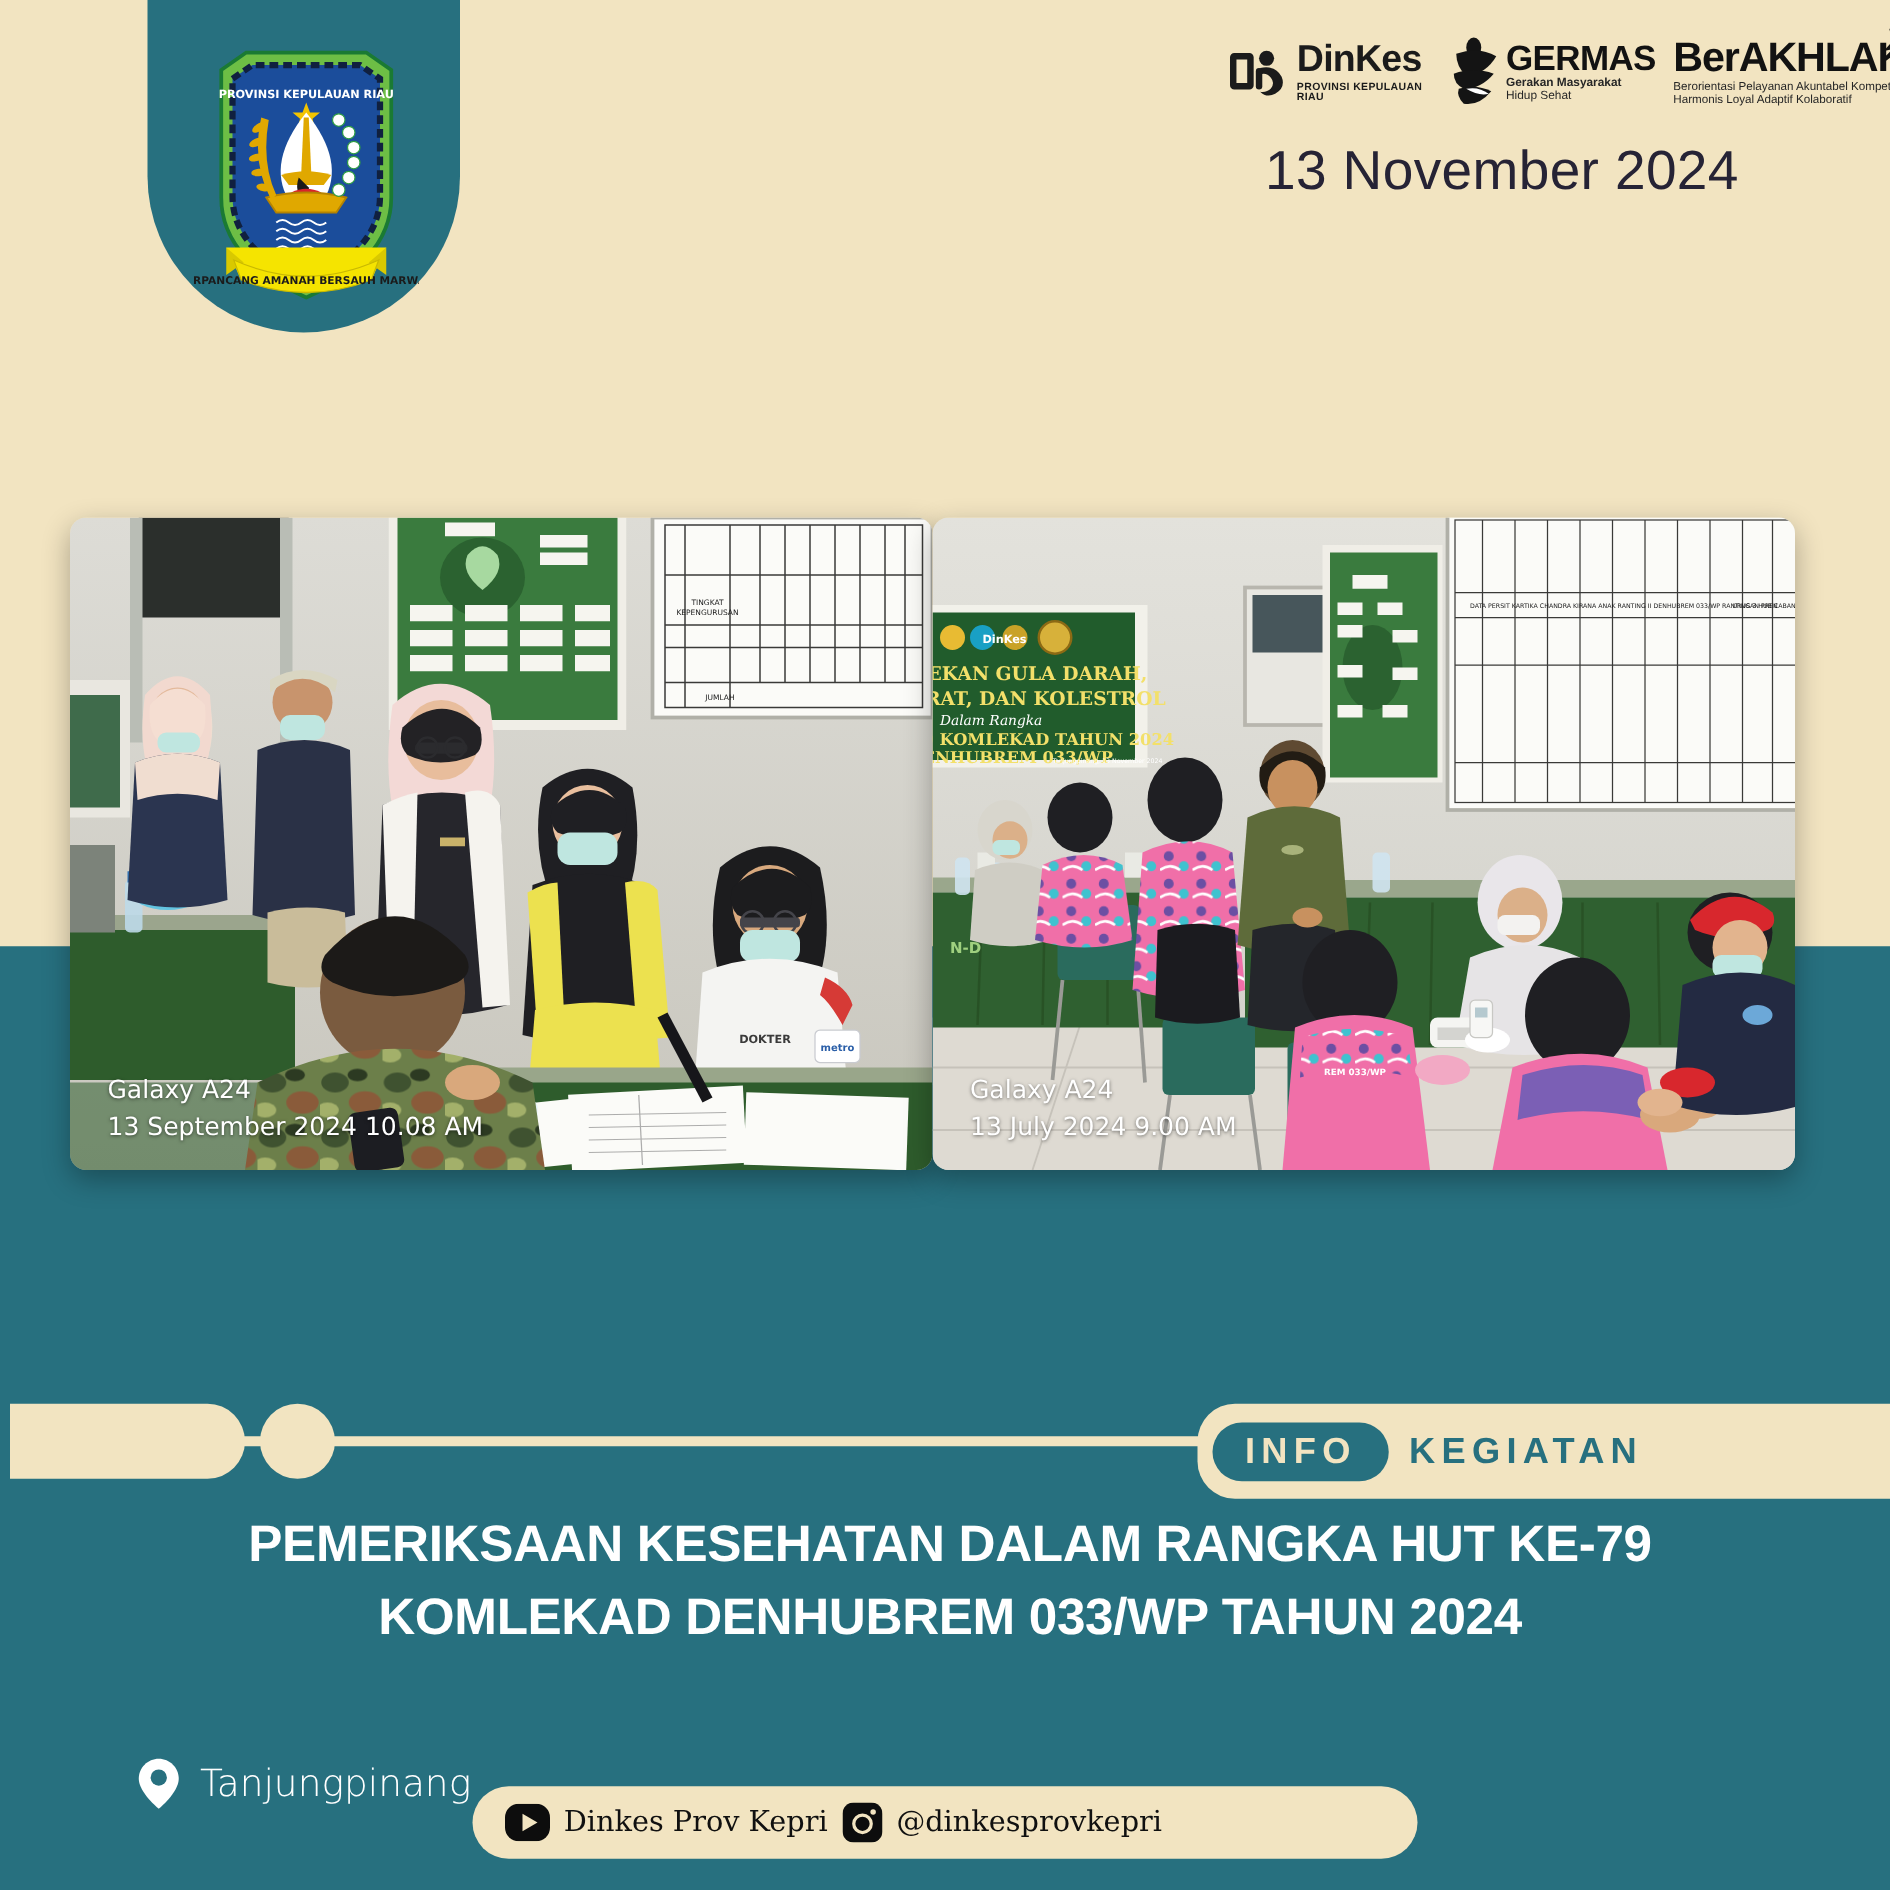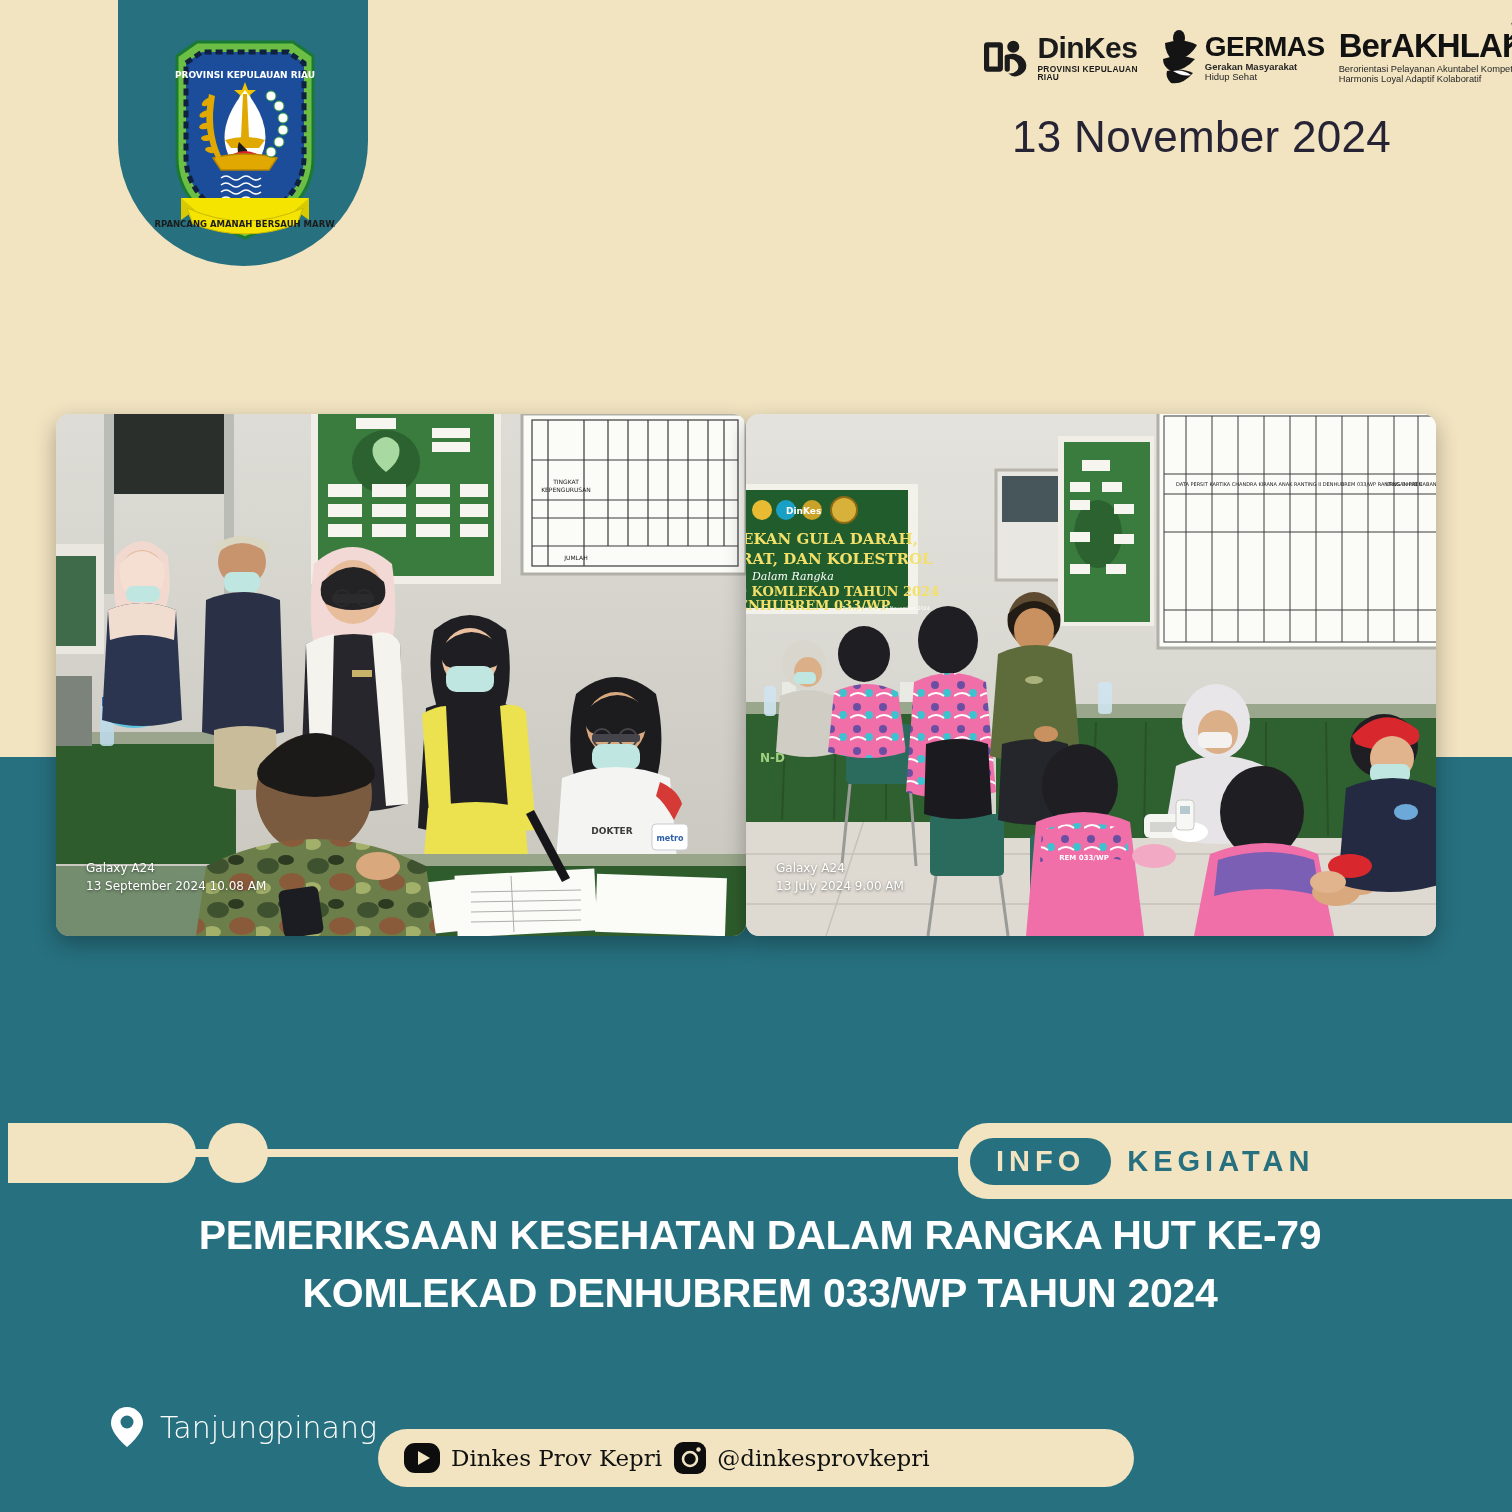--- a/index.html
+++ b/index.html
@@ -60,23 +60,23 @@
   
   .photo {
     position:absolute; top:414px; width:690px; height:522px;
     border-radius:13px; overflow:hidden;
     box-shadow:0 8px 22px rgba(0,0,0,0.30);
   }
   .photo-left  { left:36px;margin-left:20px; }
   .photo-right { left:746px; }
   .photo svg { width:100%; height:100%; display:block; }
   .photo-stamp {
-    position:absolute; left:30px; bottom:41px;
+    position:absolute; left:30px; bottom:20px;
     color:#ffffff; font-family:"DejaVu Sans", sans-serif;
-    font-size:12px; line-height:1.5; font-weight:500;
+    font-size:20px; line-height:1.5; font-weight:500;
     text-shadow:0 1px 3px rgba(0,0,0,0.55);
     pointer-events:none;
   }
 
   
   .banner-strip { position:absolute; left:0; top:1123px; width:1512px; height:60px; }
   .b-rect {
     position:absolute; left:8px; top:0; width:188px; height:60px;
     background:#f2e4c1; border-radius:0 30px 30px 0;
   }

